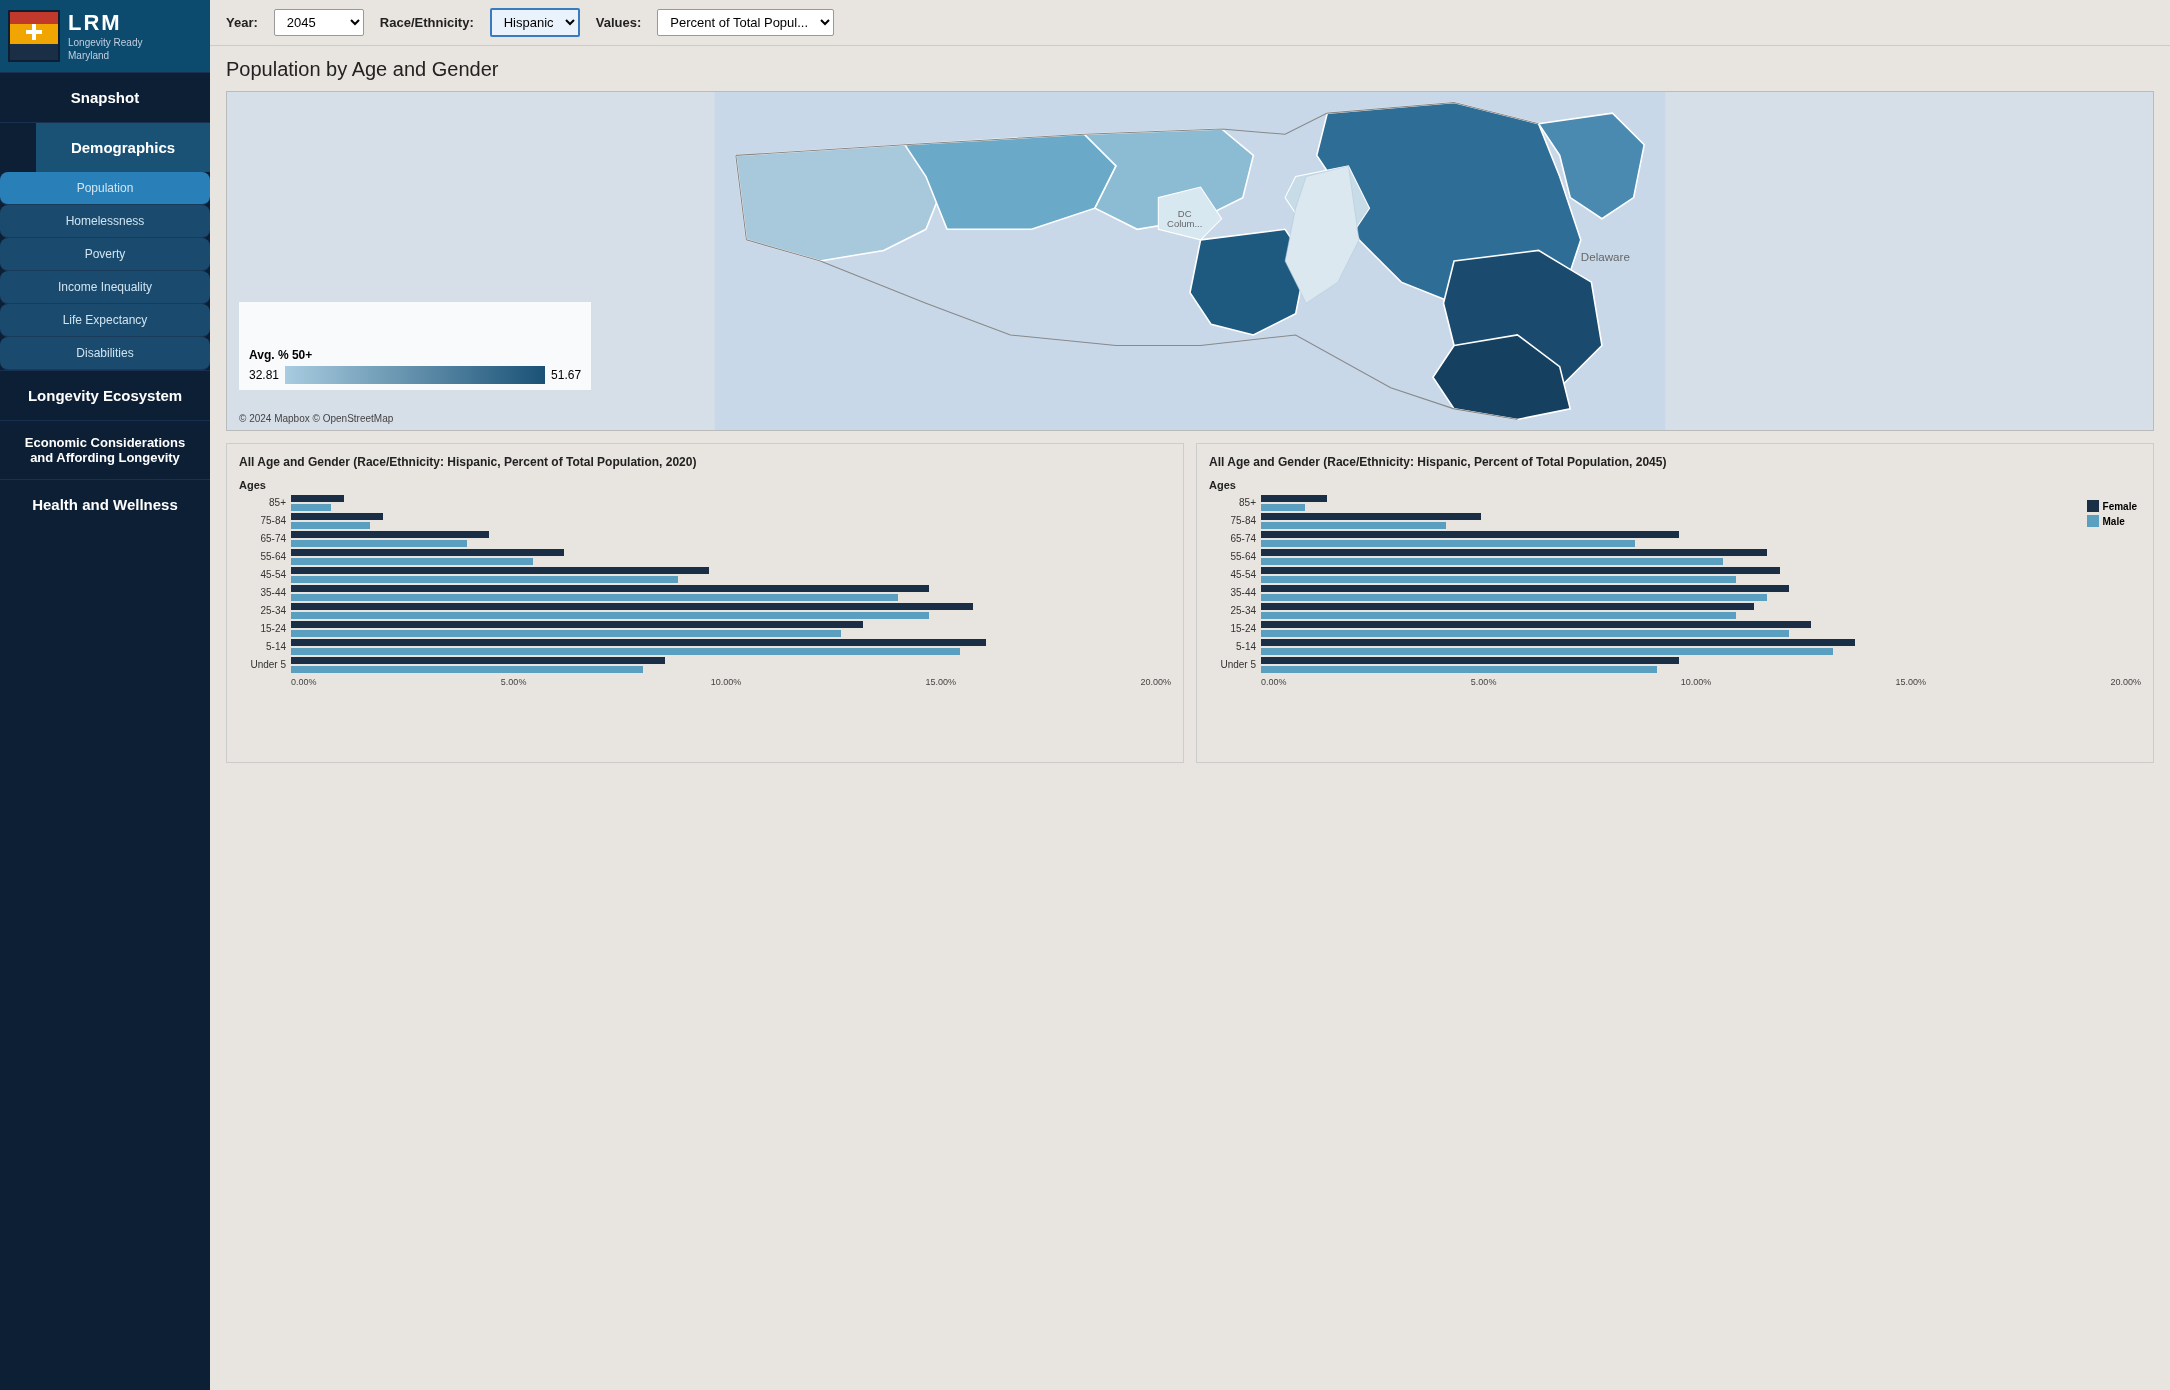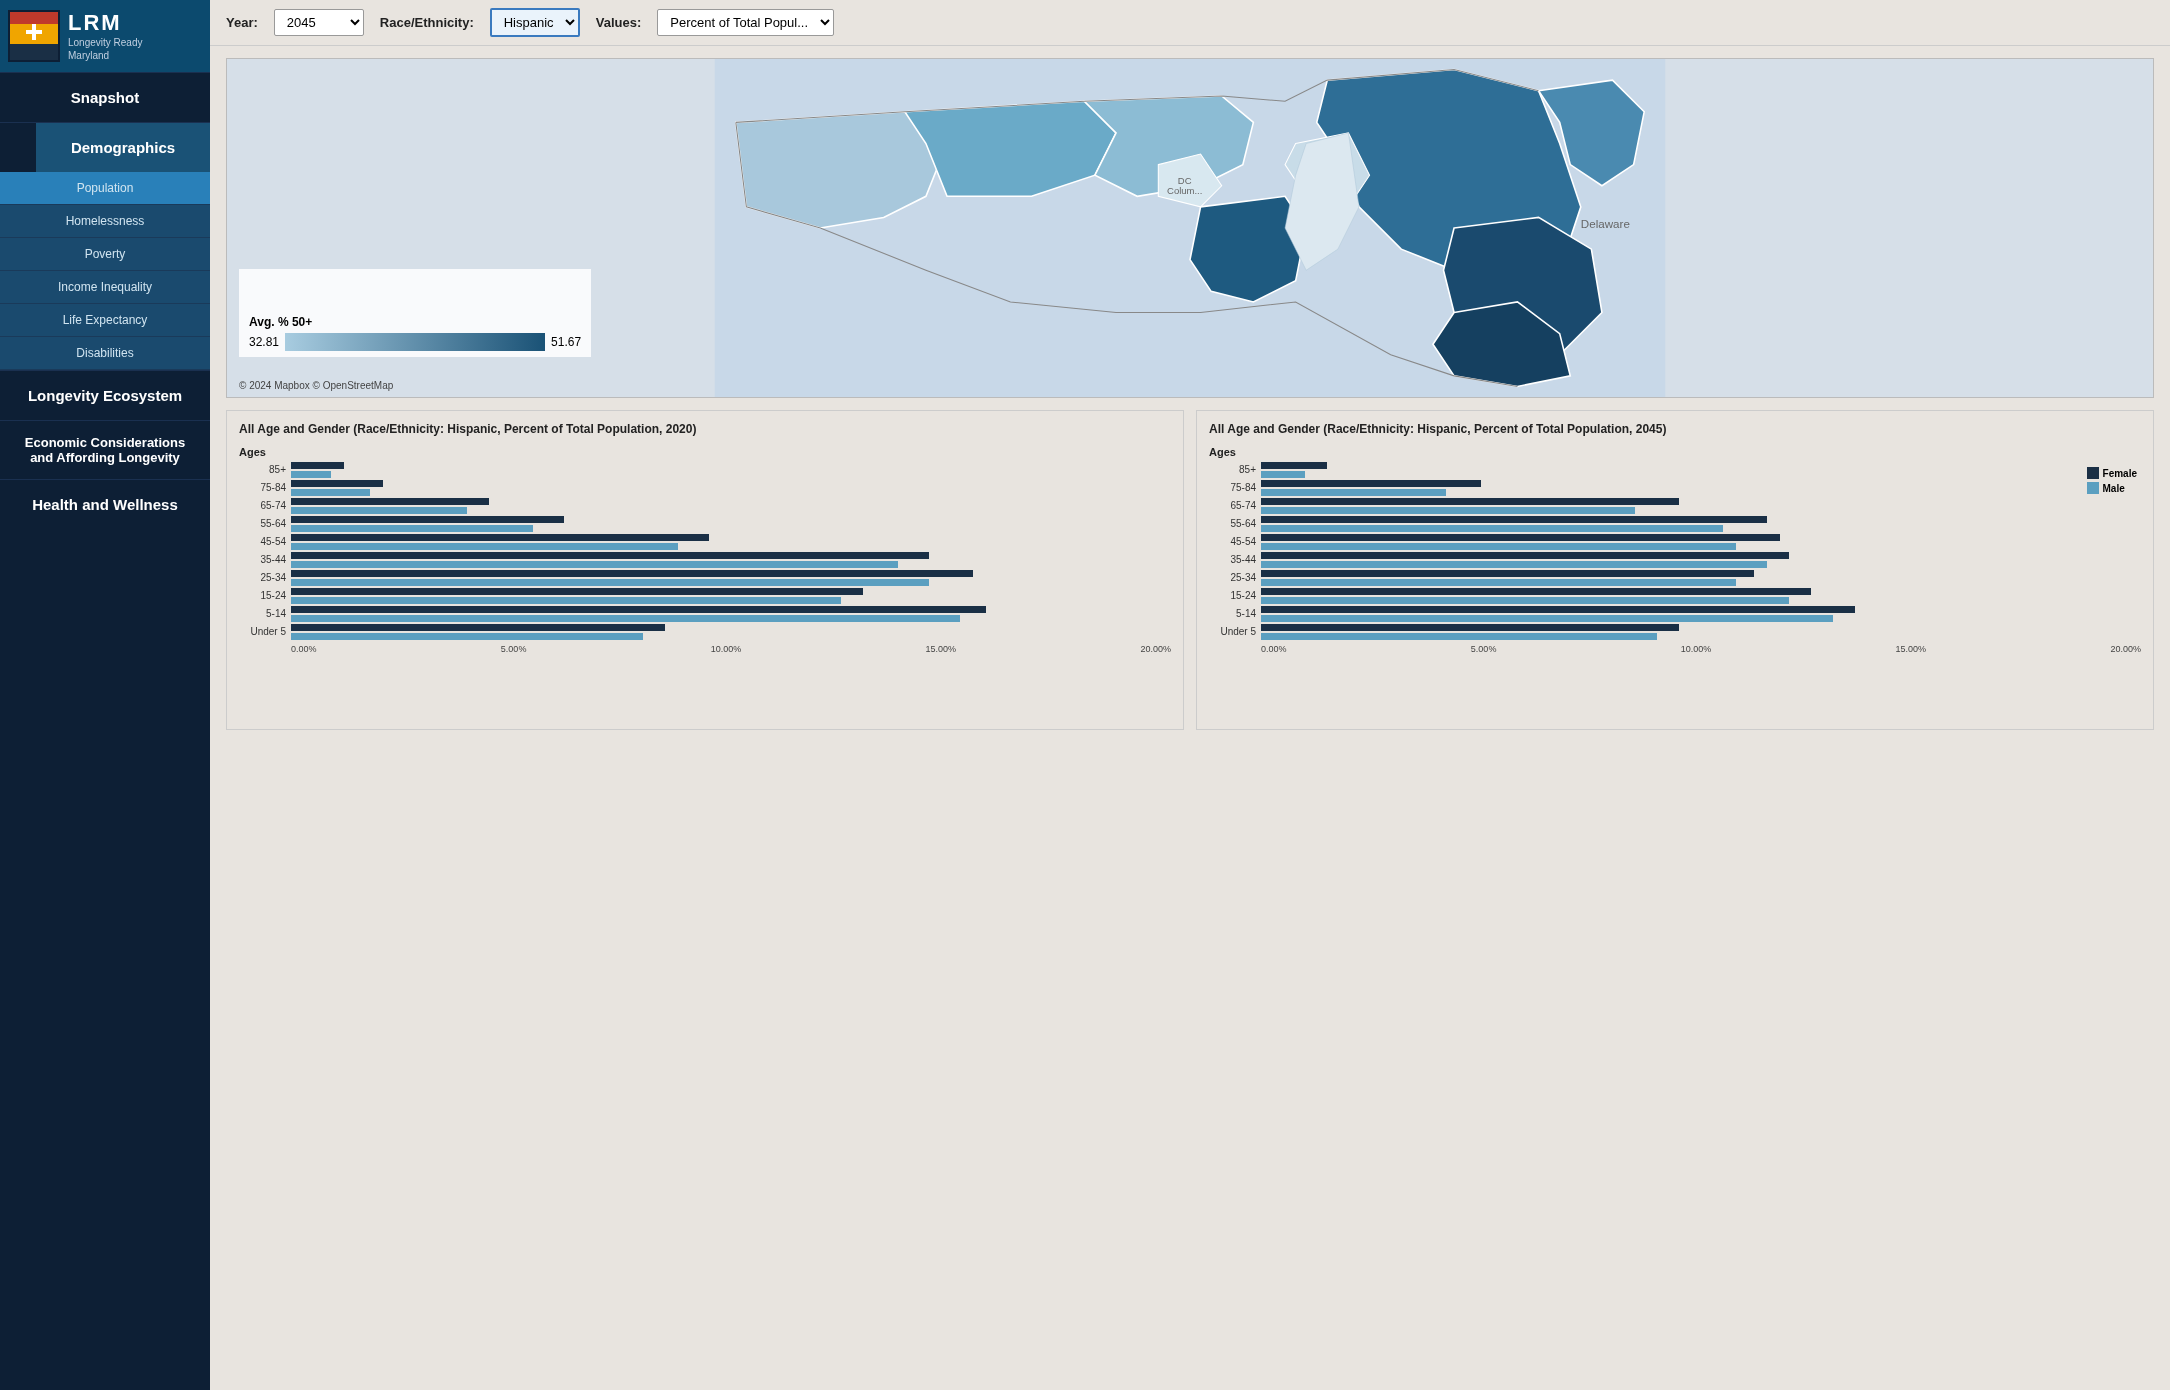--- a/index.html
+++ b/index.html
@@ -57,20 +57,21 @@
       margin-left: 36px;
     }
     .nav-sub-item {
       color: #d0e4f0;
       font-size: 12px;
       text-align: center;
       padding: 9px 8px;
       background: #1a4a6e;
       border-bottom: 1px solid #1a3a5a;
       cursor: pointer;
+      border-radius: 8px;
     }
     .nav-sub-item.active { background: #2980b9; }
 
     .nav-divider {
       height: 1px;
       background: #1a3050;
     }
 
     
     #main {
@@ -324,20 +325,21 @@
 
     <span class="toolbar-label">Values:</span>
     <select class="toolbar-select">
       <option selected="">Percent of Total Popul...</option>
       <option>Total Count</option>
     </select>
   </div>
 
   <div id="content">
 
+    <h2 id="page-title">Population by Age and Gender</h2>
 
     <div id="map-container">
       
       <svg id="maryland-svg" viewBox="0 0 900 320" preserveAspectRatio="xMidYMid meet">
 
         <rect width="900" height="320" fill="#c8d8e8"></rect>
 
         <polygon points="20,60 180,50 220,80 200,130 160,150 100,160 30,140" fill="#a8c8dc" stroke="white" stroke-width="1.5"></polygon>
 
         <polygon points="180,50 350,40 380,70 360,110 300,130 220,130 200,80" fill="#6aaac8" stroke="white" stroke-width="1.5"></polygon>

